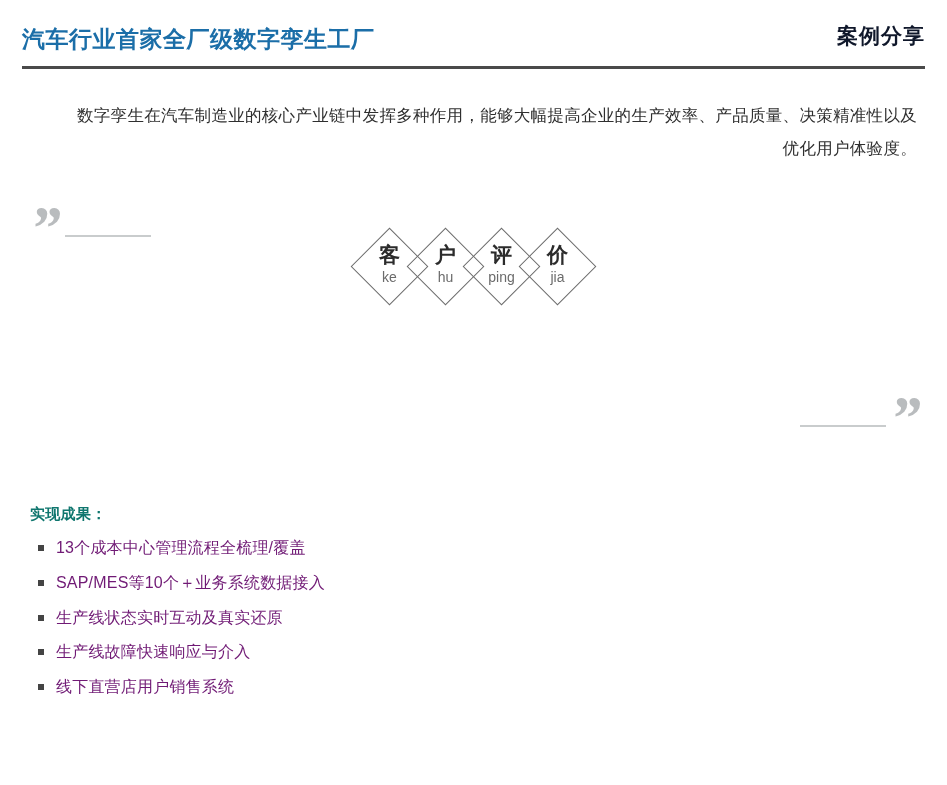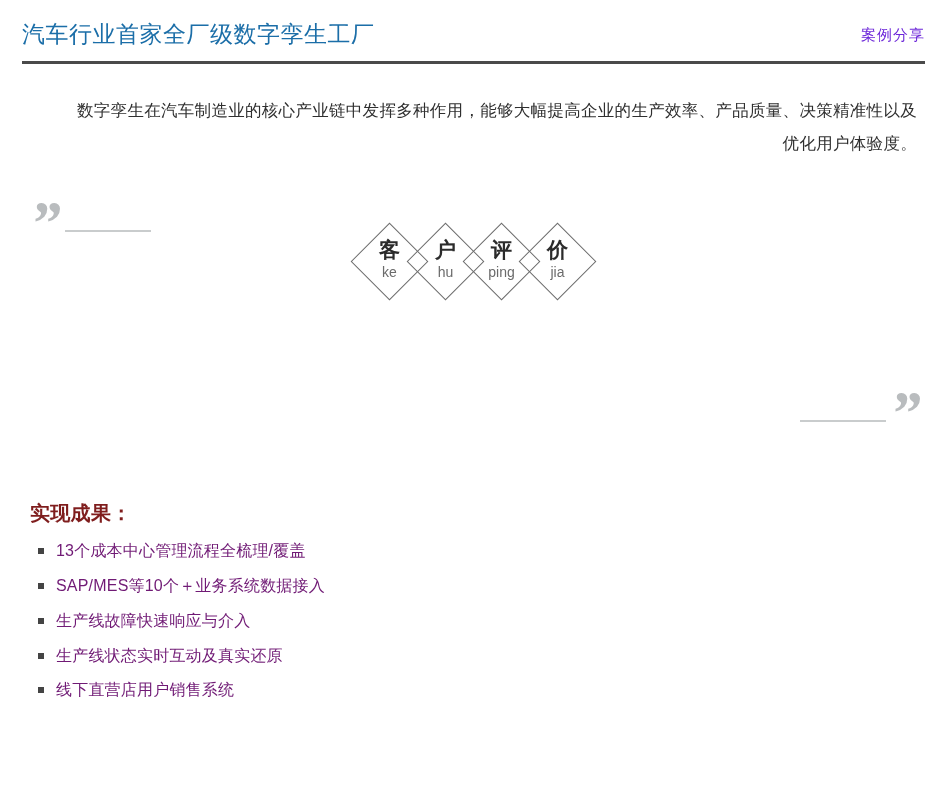--- a/index.html
+++ b/index.html
@@ -24,29 +24,29 @@
   
   .header {
     display: flex;
     align-items: flex-end;
     justify-content: space-between;
     padding: 22px 22px 8px 22px;
     box-sizing: border-box;
   }
   .header-title {
     font-size: 23px;
-    font-weight: normal;
+    font-weight: bold;
     color: #1b6ea8;
     letter-spacing: 0.5px;
     line-height: 1.1;
   }
   .header-tag {
-    font-size: 15px;
-    font-weight: normal;
-    color: #6d28d9;
+    font-size: 21px;
+    font-weight: bold;
+    color: #0f172a;
     padding-bottom: 2px;
     letter-spacing: 1px;
   }
   .header-rule {
     height: 3px;
     background: #4a4a4a;
     margin: 6px 22px 0 22px;
   }
 
   
@@ -173,23 +173,23 @@
     color: #2f2f2f;
     text-indent: 2em;
     letter-spacing: 0.3px;
   }
 
   
   .results {
     margin: 6px 30px 0 30px;
   }
   .results-title {
-    font-size: 20px;
-    font-weight: bold;
-    color: #7f1d1d;
+    font-size: 15px;
+    font-weight: bold;
+    color: #0f766e;
     margin-bottom: 14px;
     letter-spacing: 0.3px;
     font-family: Liberation Mono, monospace;
   }
   .results-list {
     list-style: none;
     margin: 0;
     padding: 0;
   }
   .results-list li {
@@ -275,25 +275,25 @@
       <li>
         <span class="bullet"></span>
         <span>13个成本中心管理流程全梳理/覆盖</span>
       </li>
       <li>
         <span class="bullet"></span>
         <span>SAP/MES等10个＋业务系统数据接入</span>
       </li>
       <li>
         <span class="bullet"></span>
+        <span>生产线状态实时互动及真实还原</span>
+      </li>
+      <li>
+        <span class="bullet"></span>
         <span>生产线故障快速响应与介入</span>
-      </li>
-      <li>
-        <span class="bullet"></span>
-        <span>生产线状态实时互动及真实还原</span>
       </li>
       <li>
         <span class="bullet"></span>
         <span>线下直营店用户销售系统</span>
       </li>
     </ul>
   </div>
 
 </div>
 

